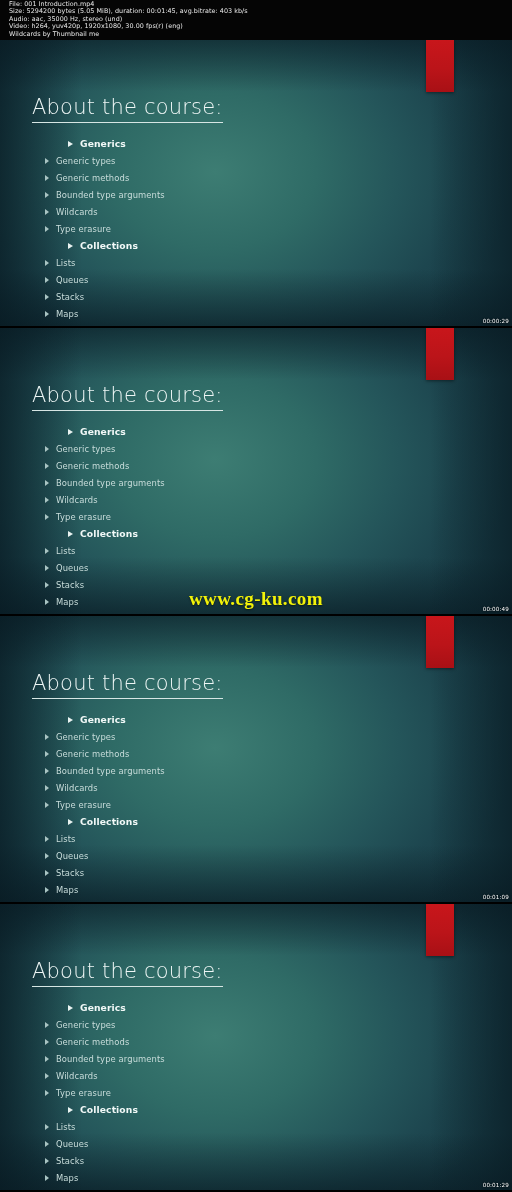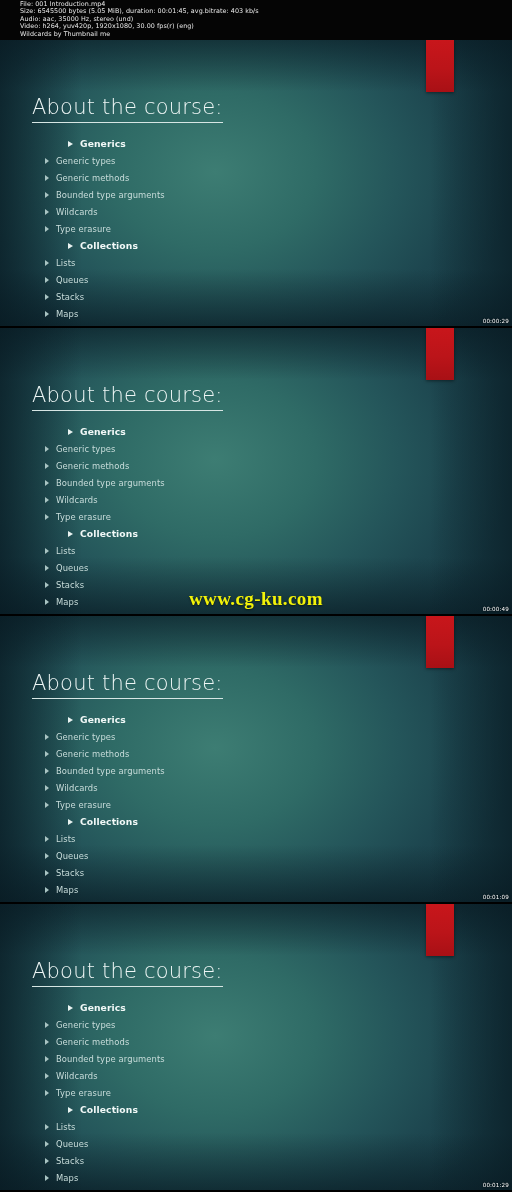--- a/index.html
+++ b/index.html
@@ -6,21 +6,21 @@
   body{
     width:512px;height:1192px;overflow:hidden;
     font-family:"Liberation Sans", sans-serif;
   }
   .sheet{position:relative;width:512px;height:1192px;background:#000;}
 
   
   .info-header{
     position:absolute;left:0;top:0;width:512px;height:40px;
     background:#050505;
-    padding:1px 0 0 20px;box-sizing:border-box;
+    padding:1px 0 0 9px;box-sizing:border-box;
   }
   .info-line{
     font-family:"DejaVu Sans", sans-serif;
     font-size:6.4px;line-height:7.4px;
     color:#e9e9e9;
     white-space:nowrap;
     letter-spacing:.05px;
   }
 
   
@@ -100,21 +100,21 @@
     text-shadow:0 1px 2px rgba(0,0,0,.55);
   }
 </style>
 </head>
 <body>
 
 <div class="sheet">
 
   <div class="info-header">
     <div class="info-line">File: 001 Introduction.mp4</div>
-    <div class="info-line">Size: 6545500 bytes (5.05 MiB), duration: 00:01:45, avg.bitrate: 403 kb/s</div>
+    <div class="info-line">Size: 5294200 bytes (5.05 MiB), duration: 00:01:45, avg.bitrate: 403 kb/s</div>
     <div class="info-line">Audio: aac, 35000 Hz, stereo (und)</div>
     <div class="info-line">Video: h264, yuv420p, 1920x1080, 30.00 fps(r) (eng)</div>
     <div class="info-line">Wildcards by Thumbnail me</div>
   </div>
 
   <div id="panels-root">
       <div class="panel" style="top: 40px;">
         <div class="panel-bg"></div>
         <div class="red-block"></div>
         <div class="slide">

